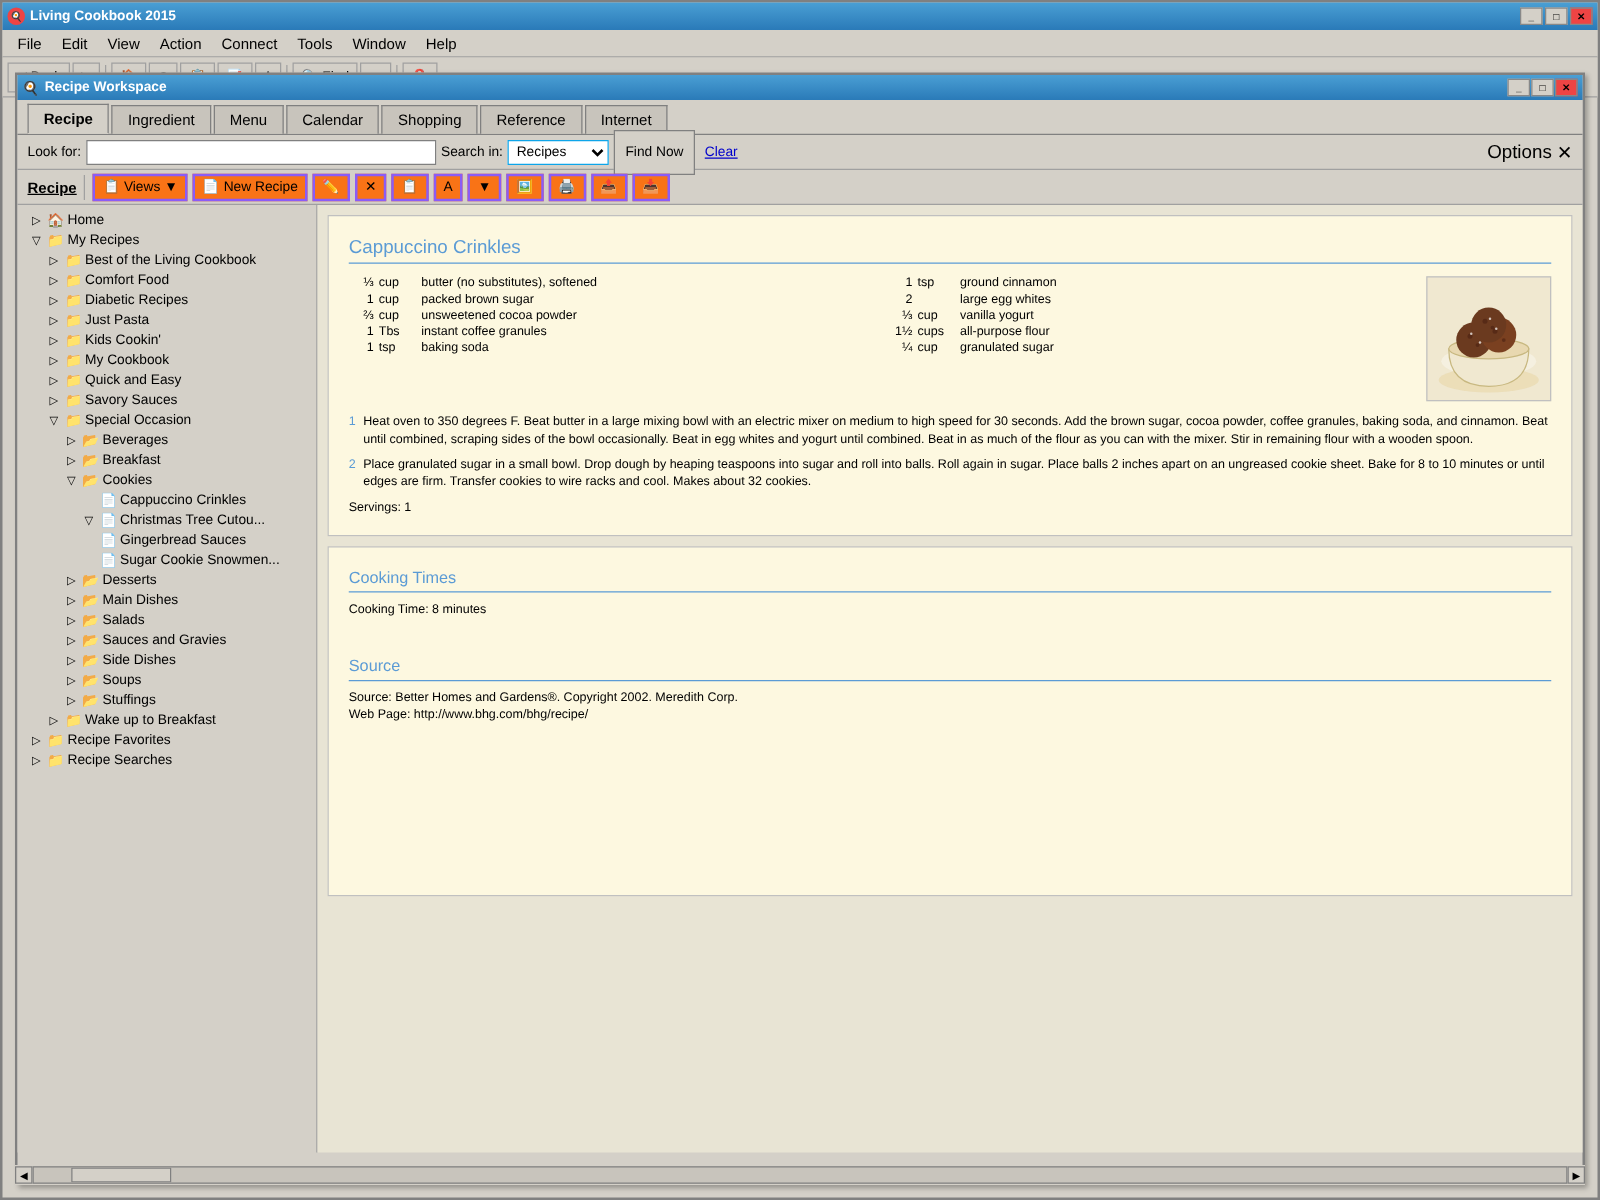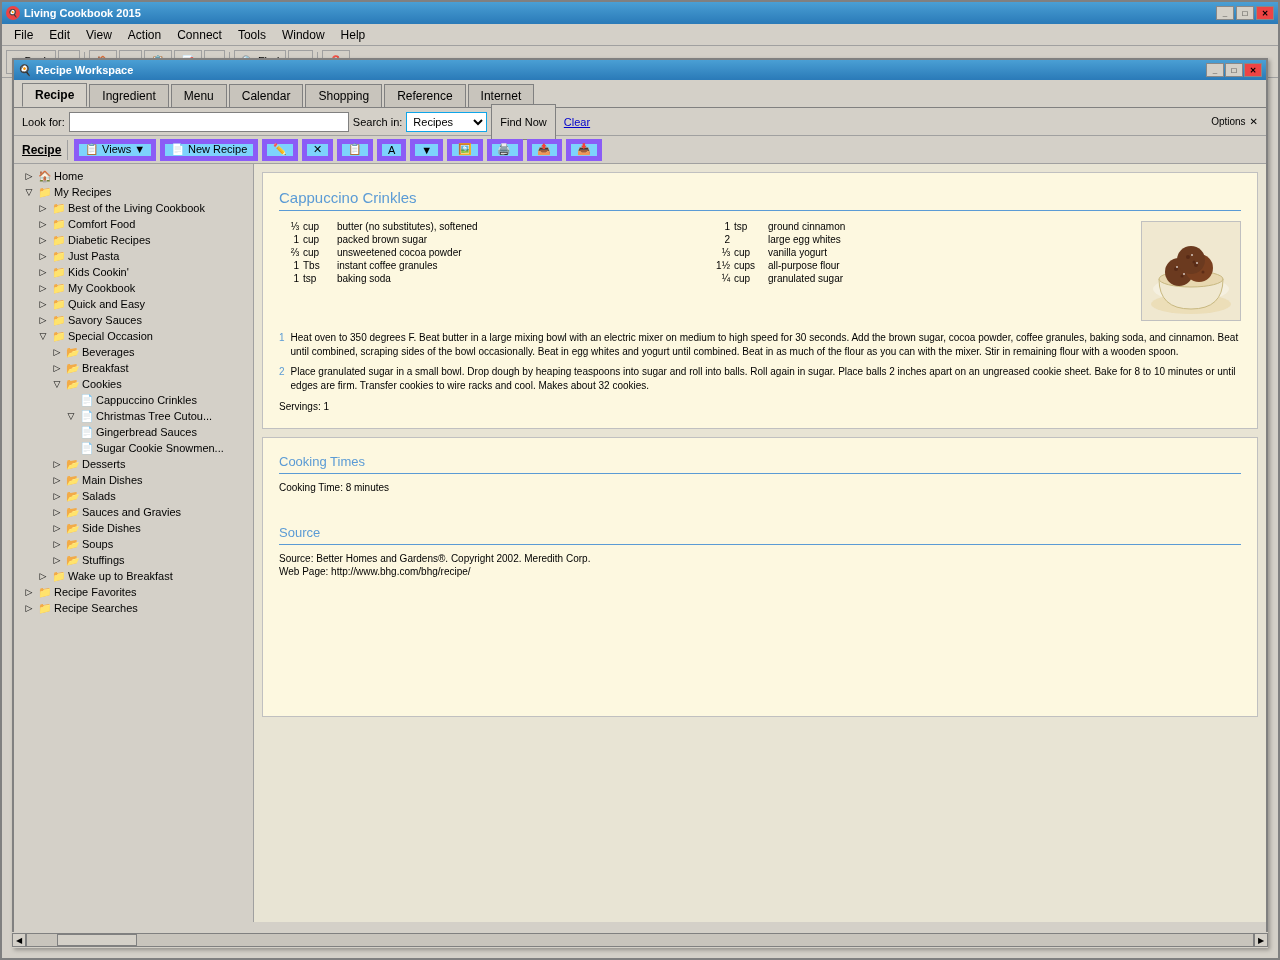--- a/index.html
+++ b/index.html
@@ -33,25 +33,25 @@
     .tab.active { background: #d4d0c8; font-weight: bold; border-bottom: 1px solid #d4d0c8; }
 
     
     .search-bar { background: #d4d0c8; height: 28px; display: flex; align-items: center; padding: 2px 8px; gap: 4px; border-bottom: 1px solid #a0a0a0; }
     .search-label { font-size: 11px; }
     .search-input { width: 280px; height: 20px; border: 1px solid #808080; background: white; font-size: 11px; padding: 0 4px; }
     .search-in-label { font-size: 11px; }
     .search-dropdown { height: 20px; border: 1px solid #0ea5e9; background: white; font-size: 11px; padding: 0 2px; }
     .search-btn { height: 36px; padding: 0 8px; background: #d4d0c8; border: 1px solid #808080; font-size: 11px; cursor: pointer; }
     .search-clear { font-size: 11px; color: #0000cc; text-decoration: underline; cursor: pointer; margin-left: 4px; }
-    .search-options { margin-left: auto; display: flex; align-items: center; gap: 4px; font-size: 10px; }
+    .search-options { margin-left: auto; display: flex; align-items: center; gap: 4px; font-size: 15px; }
 
     
     .recipe-toolbar { background: #d4d0c8; height: 28px; display: flex; align-items: center; padding: 2px 8px; gap: 4px; border-bottom: 1px solid #a0a0a0; }
-    .recipe-tool-btn { height: 22px; padding: 0 6px; background: #7dd3fc; border: 5px solid #8b5cf6; font-size: 11px; cursor: pointer; display: flex; align-items: center; gap: 2px; text-align: right; }
+    .recipe-tool-btn { height: 22px; padding: 0 6px; background: #f97316; border: 2px solid #8b5cf6; font-size: 11px; cursor: pointer; display: flex; align-items: center; gap: 2px; text-align: right; }
 
     
     .main-content { display: flex; height: calc(100% - 128px); }
 
     
     .sidebar { width: 240px; min-width: 240px; background: #d4d0c8; border-right: 1px solid #a0a0a0; overflow-y: auto; overflow-x: hidden; padding: 4px 0; }
     .tree-item { display: flex; align-items: center; gap: 2px; padding: 1px 0; cursor: pointer; white-space: nowrap; }
     .tree-toggle { width: 14px; height: 14px; display: flex; align-items: center; justify-content: center; font-size: 9px; flex-shrink: 0; }
     .tree-icon { width: 14px; height: 14px; flex-shrink: 0; display: flex; align-items: center; justify-content: center; font-size: 11px; }
     .tree-text { font-size: 11px; }

